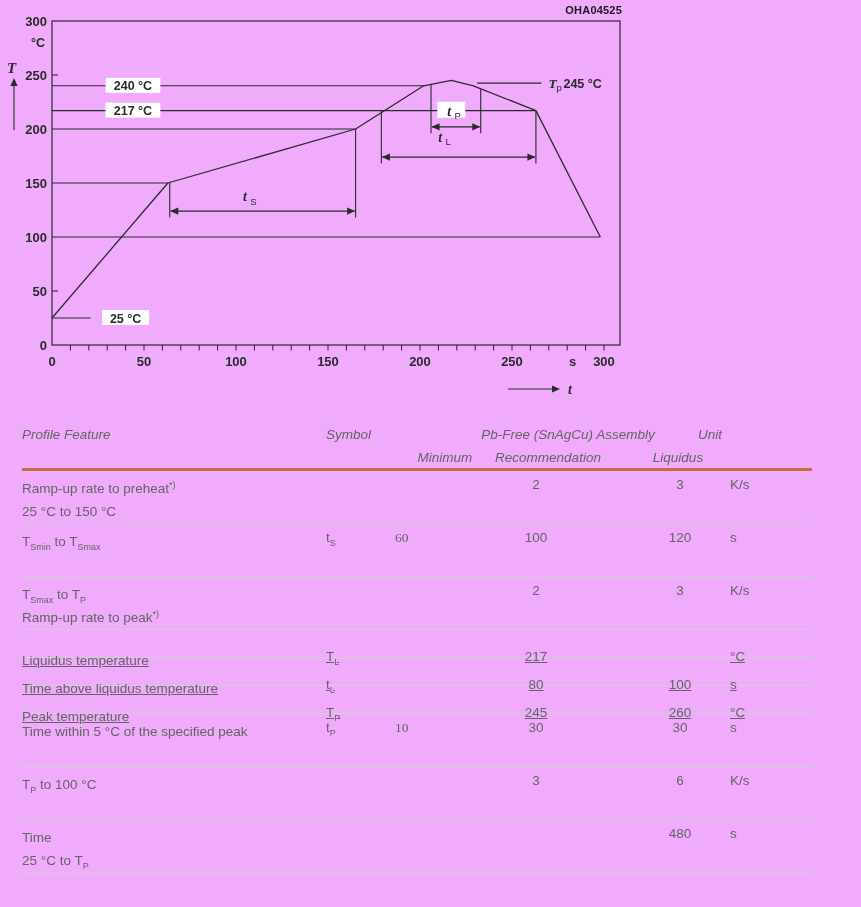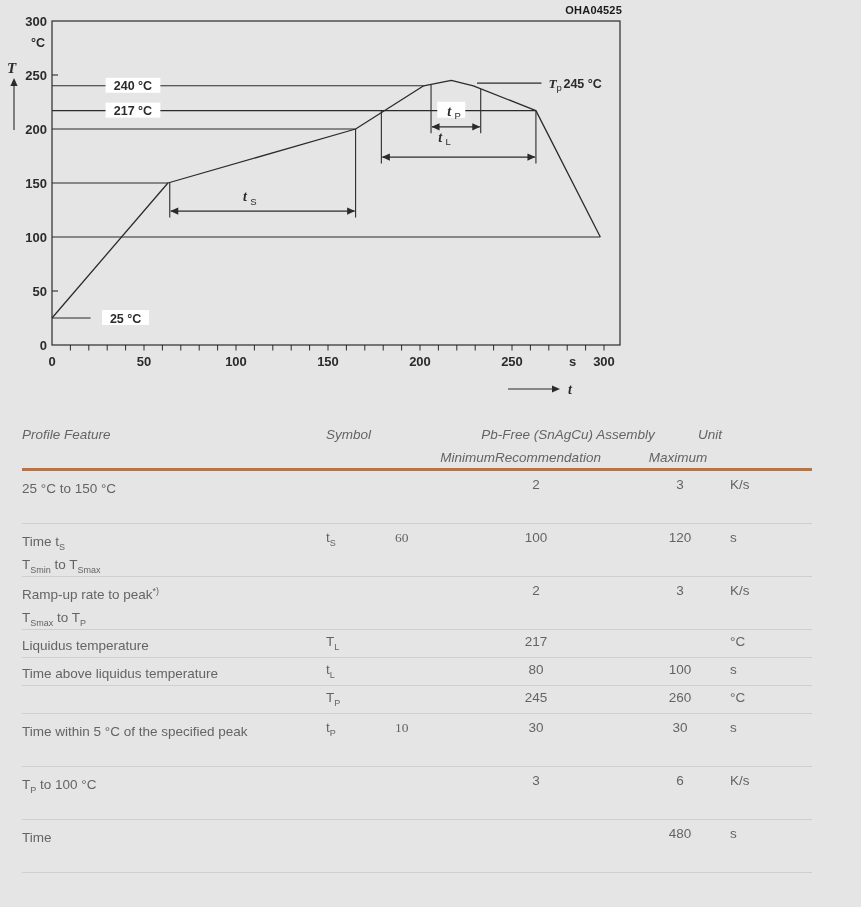--- a/index.html
+++ b/index.html
@@ -1,39 +1,39 @@
 <!DOCTYPE html>
 <html><head>
 <meta charset="utf-8">
 <style>
   html,body{margin:0;padding:0;background:#fff;}
-  .page{position:relative;width:861px;height:907px;background:#e5e5e5;
+  .page{position:relative;width:861px;height:907px;background:#f0abfc;
         font-family:"Liberation Sans",sans-serif;overflow:hidden;}
   .figure-code{position:absolute;top:4px;left:472px;width:150px;text-align:right;
         font-size:11px;font-weight:700;color:#1a1a1a;letter-spacing:.2px;}
   .chart-wrap{position:absolute;top:0;left:0;}
   .table-wrap{position:absolute;left:22px;top:424px;width:790px;color:#646464;font-size:13.5px;}
   .thead{position:relative;height:44px;}
   .th,.th2{position:absolute;white-space:nowrap;font-style:italic;}
   .th{top:3px;}
   .th2{top:26px;}
   .th-feature{left:0;}
   .th-symbol{left:304px;}
   .th-group{left:392px;width:308px;text-align:center;}
   .th-unit{left:676px;}
-  .th-min{left:373px;width:100px;text-align:right;}
+  .th-min{left:373px;width:100px;text-align:center;}
   .th-rec{left:456px;width:140px;text-align:center;}
   .th-max{left:606px;width:100px;text-align:center;}
   .accent-rule{height:3px;}
   .trow{position:relative;border-bottom:1px solid #cfcfcf;}
   .trow--tall{height:52px;}
   .trow--short{height:27px;}
   .cell{position:absolute;white-space:nowrap;}
   .trow--tall .cell{top:6px;}
-  .trow--short .cell{top:4px;}
+  .trow--short .cell{top:19px;text-decoration:underline;}
   .c-feature{left:0;width:310px;line-height:23px;}
   .c-symbol{left:304px;}
   .c-min{left:373px;width:100px;text-align:left;font-family:Liberation Serif, serif;}
   .c-rec{left:464px;width:100px;text-align:center;}
   .c-max{left:608px;width:100px;text-align:center;}
   .c-unit{left:708px;}
   sub{font-size:9px;line-height:0;}
   sup{font-size:9px;line-height:0;}
 </style>
 </head>
@@ -143,51 +143,51 @@
   </div>
 
   <div class="table-wrap">
     <div class="thead">
       <div class="th th-feature">Profile Feature</div>
       <div class="th th-symbol">Symbol</div>
       <div class="th th-group">Pb-Free (SnAgCu) Assembly</div>
       <div class="th th-unit">Unit</div>
       <div class="th2 th-min">Minimum</div>
       <div class="th2 th-rec">Recommendation</div>
-      <div class="th2 th-max">Maximum</div>
+      <div class="th2 th-max">Liquidus</div>
     </div>
     <div class="accent-rule" id="accent-rule" style="background: rgb(195, 112, 63);"></div>
     <div id="table-rows">
     <div class="trow trow--tall">
       <div class="cell c-feature">
+            <div>Ramp-up rate to preheat<sup>*)</sup></div>
             <div>25 °C to 150 °C</div>
           </div>
       <div class="cell c-symbol"></div>
       <div class="cell c-min"></div>
       <div class="cell c-rec">2</div>
       <div class="cell c-max">3</div>
       <div class="cell c-unit">K/s</div>
     </div>
 
     <div class="trow trow--tall">
       <div class="cell c-feature">
-            <div>Time t<sub>S</sub></div>
             <div>T<sub>Smin</sub> to T<sub>Smax</sub></div>
           </div>
       <div class="cell c-symbol">t<sub>S</sub></div>
       <div class="cell c-min">60</div>
       <div class="cell c-rec">100</div>
       <div class="cell c-max">120</div>
       <div class="cell c-unit">s</div>
     </div>
 
     <div class="trow trow--tall">
       <div class="cell c-feature">
+            <div>T<sub>Smax</sub> to T<sub>P</sub></div>
             <div>Ramp-up rate to peak<sup>*)</sup></div>
-            <div>T<sub>Smax</sub> to T<sub>P</sub></div>
           </div>
       <div class="cell c-symbol"></div>
       <div class="cell c-min"></div>
       <div class="cell c-rec">2</div>
       <div class="cell c-max">3</div>
       <div class="cell c-unit">K/s</div>
     </div>
 
     <div class="trow trow--short">
       <div class="cell c-feature">
@@ -205,20 +205,23 @@
             <div>Time above liquidus temperature</div>
           </div>
       <div class="cell c-symbol">t<sub>L</sub></div>
       <div class="cell c-min"></div>
       <div class="cell c-rec">80</div>
       <div class="cell c-max">100</div>
       <div class="cell c-unit">s</div>
     </div>
 
     <div class="trow trow--short">
+      <div class="cell c-feature">
+            <div>Peak temperature</div>
+          </div>
       <div class="cell c-symbol">T<sub>P</sub></div>
       <div class="cell c-min"></div>
       <div class="cell c-rec">245</div>
       <div class="cell c-max">260</div>
       <div class="cell c-unit">°C</div>
     </div>
 
     <div class="trow trow--tall">
       <div class="cell c-feature">
             <div>Time within 5 °C of the specified peak</div>
@@ -237,20 +240,21 @@
       <div class="cell c-symbol"></div>
       <div class="cell c-min"></div>
       <div class="cell c-rec">3</div>
       <div class="cell c-max">6</div>
       <div class="cell c-unit">K/s</div>
     </div>
 
     <div class="trow trow--tall">
       <div class="cell c-feature">
             <div>Time</div>
+            <div>25 °C to T<sub>P</sub></div>
           </div>
       <div class="cell c-symbol"></div>
       <div class="cell c-min"></div>
       <div class="cell c-rec"></div>
       <div class="cell c-max">480</div>
       <div class="cell c-unit">s</div>
     </div>
   </div>
   </div>
 

